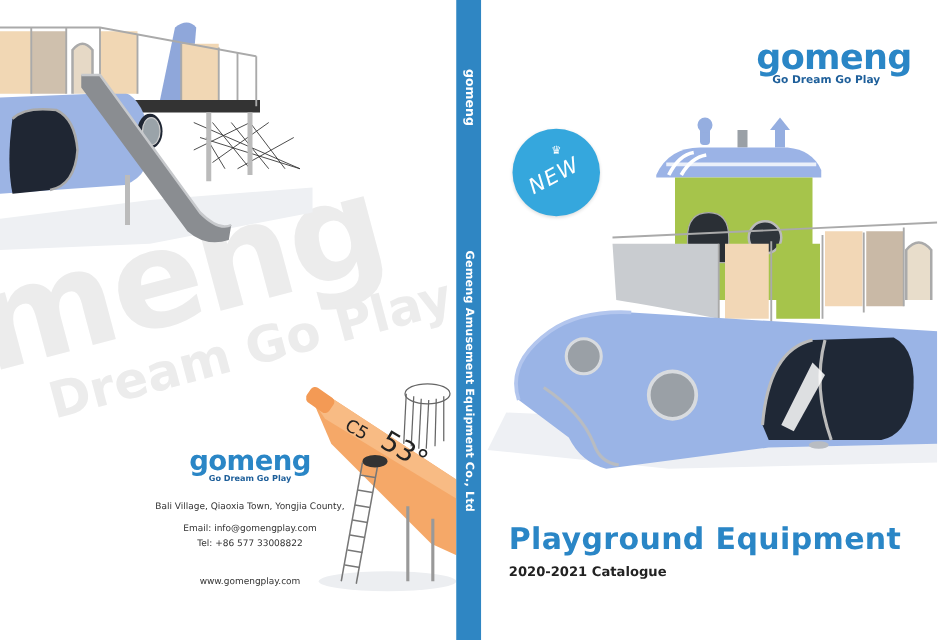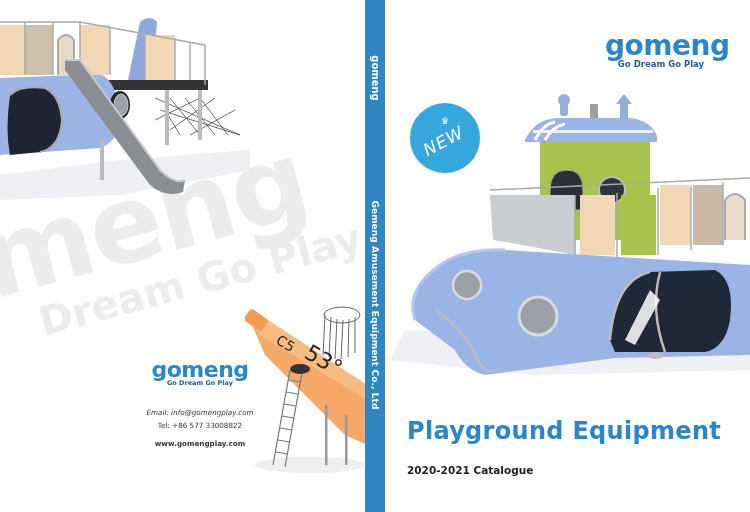--- a/index.html
+++ b/index.html
@@ -12,42 +12,42 @@
     .back-cover { position: absolute; left: 0; top: 0; width: 365px; height: 512px; background: #fff; overflow: hidden; }
     .watermark { position: absolute; left: -30px; top: 215px; transform: rotate(-15deg); transform-origin: left top; color: #ececec; font-weight: bold; white-space: nowrap; }
     .watermark .wm-big { font-size: 108px; line-height: 100px; letter-spacing: -2px; display: block; font-family: "DejaVu Sans", sans-serif; }
     .watermark .wm-small { font-size: 40px; line-height: 44px; display: block; margin-left: 40px; font-family: "DejaVu Sans", sans-serif; }
 
     .contact-block { position: absolute; left: 100px; top: 360px; width: 200px; text-align: center; }
     .logo-small .logo-word { color: #2a86c6; font-weight: bold; font-size: 22px; letter-spacing: -0.5px; line-height: 20px; font-family: "DejaVu Sans", sans-serif; }
     .logo-small .logo-tag { color: #1e5f9a; font-size: 6.5px; font-weight: bold; margin-top: -1px; }
     .contact-text { font-size: 7.2px; color: #333; line-height: 12.5px; }
     .contact-text.addr { margin-top: 12px; }
-    .contact-text.email { margin-top: 20px; font-style: italic; }
-    .contact-text.web { margin-top: 6px; font-weight: bold; }
+    .contact-text.email { margin-top: 5px; }
+    .contact-text.web { margin-top: 17px; }
 
     
     .spine { position: absolute; left: 365px; top: 0; width: 20px; height: 512px; background: #2f86c3; }
     .spine-logo { position: absolute; left: 0; top: 58px; width: 20px; height: 40px; }
     .spine-logo span { position: absolute; left: 50%; top: 50%; transform: translate(-50%,-50%) rotate(90deg); color: #fff; font-weight: bold; font-size: 10px; white-space: nowrap; }
     .spine-title { position: absolute; left: 0; top: 190px; width: 20px; height: 230px; }
     .spine-title span { position: absolute; left: 50%; top: 50%; transform: translate(-50%,-50%) rotate(90deg); color: #fff; font-weight: bold; font-size: 9px; white-space: nowrap; letter-spacing: 0.1px; }
 
     
     .front-cover { position: absolute; left: 385px; top: 0; width: 365px; height: 512px; background: #fff; overflow: hidden; }
     .logo-main { position: absolute; left: 220px; top: 33px; width: 112px; text-align: center; }
     .logo-main .logo-word { color: #2a86c6; font-weight: bold; font-size: 28px; line-height: 26px; letter-spacing: -0.5px; }
     .logo-main .logo-tag { color: #1e5f9a; font-weight: bold; font-size: 8.5px; margin-top: 0px; }
 
     .new-badge { position: absolute; left: 25px; top: 103px; width: 70px; height: 70px; border-radius: 50%; background: #35a7dd; box-shadow: 0 1px 3px rgba(0,0,0,0.15); }
     .new-badge .crown { position: absolute; left: 31px; top: 13px; color: #fff; font-size: 9px; }
     .new-badge .new-label { position: absolute; left: 12px; top: 28px; color: #fff; font-size: 17px; transform: rotate(-28deg); font-family: "DejaVu Sans", sans-serif; font-style: italic; letter-spacing: 1px; }
 
     .main-title { position: absolute; left: 22px; top: 417px; color: #2a86c6; font-size: 24px; font-weight: bold; letter-spacing: 0.3px; }
-    .subtitle { position: absolute; left: 22px; top: 464px; color: #222; font-size: 10.5px; font-weight: bold; }
+    .subtitle { position: absolute; left: 22px; top: 452px; color: #222; font-size: 10.5px; font-weight: bold; }
 
     svg { display: block; }
   </style>
 </head>
 <body>
 
 <div class="spread">
 
   <div class="back-cover">
 
@@ -144,20 +144,21 @@
         <rect x="80" y="110" width="2.5" height="60" fill="#999"></rect>
         <rect x="100" y="120" width="2.5" height="50" fill="#999"></rect>
       </svg>
     </div>
 
     <div class="contact-block">
       <div class="logo-small">
         <div class="logo-word">gomeng</div>
         <div class="logo-tag">Go Dream Go Play</div>
       </div>
+      <div class="contact-text addr">Bali Village, Qiaoxia Town, Yongjia County,</div>
       <div class="contact-text email">Email: info@gomengplay.com</div>
       <div class="contact-text">Tel: +86 577 33008822</div>
       <div class="contact-text web">www.gomengplay.com</div>
     </div>
   </div>
 
   <div class="spine">
     <div class="spine-logo">
       <span>gomeng</span>
     </div>

